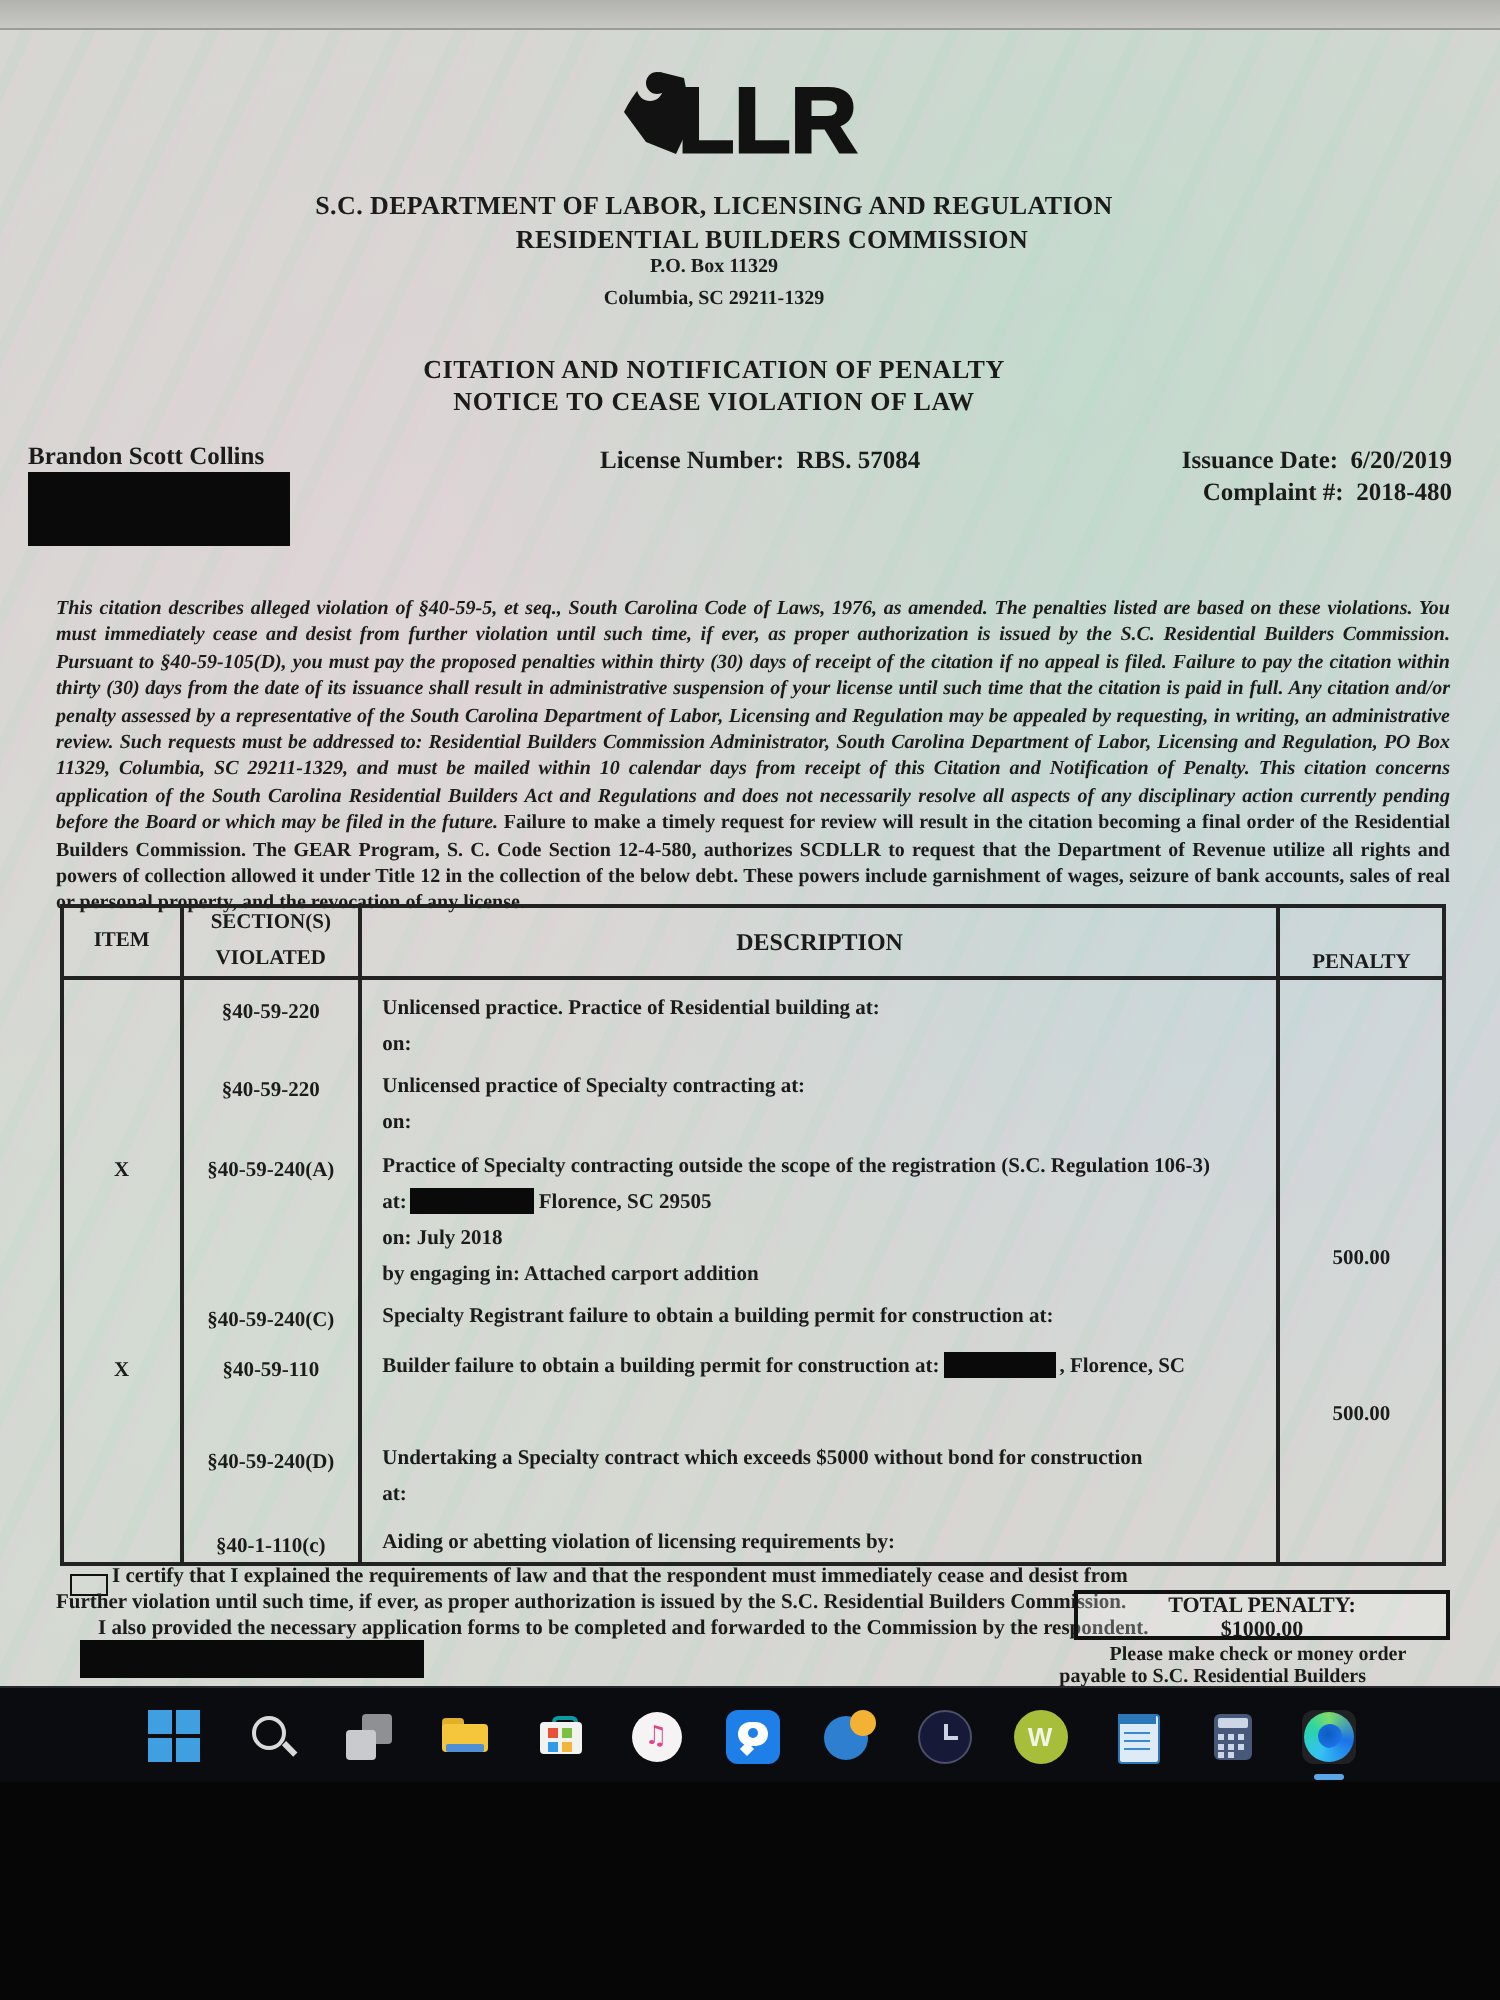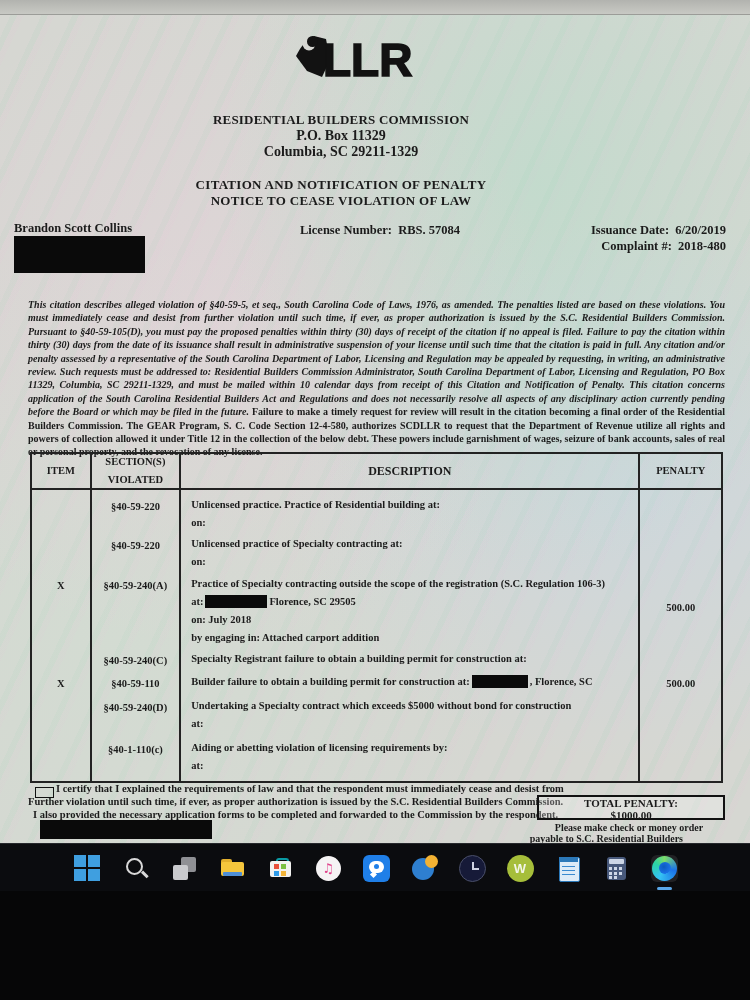--- a/index.html
+++ b/index.html
@@ -10,43 +10,43 @@
     background:
       radial-gradient(ellipse at 72% 22%, rgba(160,225,195,.35), transparent 42%),
       radial-gradient(ellipse at 28% 38%, rgba(242,205,225,.30), transparent 45%),
       radial-gradient(ellipse at 85% 58%, rgba(185,215,245,.28), transparent 40%),
       radial-gradient(ellipse at 15% 75%, rgba(200,235,210,.22), transparent 45%),
       repeating-linear-gradient(115deg, rgba(255,255,255,0) 0 16px, rgba(150,205,175,.10) 16px 22px, rgba(235,185,215,.08) 22px 28px),
       #d6d7d2;}
   .topband{position:absolute;left:0;top:0;width:750px;height:14px;
       background:linear-gradient(#b2b3af,#c8c9c4);border-bottom:1px solid #9b9c98;}
   .abs{position:absolute;}
-  .ctr{left:0;width:682px;text-align:center;}
+  .ctr{left:16px;width:682px;text-align:center;}
   .b{font-weight:bold;}
   .hdr-org{font-size:13px;font-weight:bold;letter-spacing:.2px;}
-  .hdr-addr{font-size:14px;font-weight:bold;}
+  .hdr-addr{font-size:10px;font-weight:bold;}
   .hdr-title{font-size:13px;font-weight:bold;letter-spacing:.3px;}
   .info{font-size:12.5px;font-weight:bold;}
   .redact{background:#0a0a0a;position:absolute;}
   .name{}
   
   .notice{position:absolute;left:28px;top:298px;width:697px;font-size:10px;line-height:13.4px;
           text-align:justify;font-weight:bold;}
   .notice .it{font-style:italic;}
   .notice .itu{font-style:italic;}
   
   .vtable{position:absolute;left:30px;top:452px;width:693px;height:331px;border:2px solid #222;
           box-sizing:border-box;overflow:hidden;background:transparent;}
   .thead{display:flex;height:36px;border-bottom:2px solid #222;box-sizing:border-box;}
   .trow{display:flex;}
   .tc{box-sizing:border-box;overflow:hidden;}
   .c-item{width:60px;border-right:2px solid #222;text-align:center;}
   .c-sec{width:90px;border-right:2px solid #222;text-align:center;}
   .c-desc{width:462px;border-right:2px solid #222;padding-left:10px;}
-  .c-pen{width:81px;text-align:center;}
+  .c-pen{width:81px;text-align:center;margin-top:22px;}
   .thead .tc{display:flex;flex-direction:column;justify-content:center;align-items:center;
              font-size:12px;font-weight:bold;line-height:13px;padding-left:0;}
   .dline{height:18px;line-height:18px;font-size:10.5px;font-weight:bold;white-space:nowrap;}
   .c-sec span,.c-item span{font-size:10.5px;font-weight:bold;line-height:18px;}
   .c-pen span{font-size:10.5px;font-weight:bold;line-height:18px;}
   .rpt6 .tc{padding-top:6px;} .rpt4 .tc{padding-top:4px;} .rpt3 .tc{padding-top:3px;}
   .row3 .c-pen{padding-top:26px;}
   .redact-inline{display:inline-block;height:13px;background:#0a0a0a;vertical-align:middle;
                  margin:0 2px 2px 2px;}
   .r62{width:62px;} .r56{width:56px;}
@@ -129,21 +129,22 @@
     <div class="topband"></div>
 
     <div class="abs ctr" style="top:30px;">
       <svg width="160" height="58" viewBox="0 0 160 58">
         <path d="M53 6 C46 9 40 16 35 26 L46 41 L61 47 L69 30 L65 9 Z" fill="#121212"></path>
         <circle cx="48" cy="14" r="6.5" fill="#d6d7d2"></circle>
         <circle cx="51.5" cy="11.5" r="5.5" fill="#121212"></circle>
         <text x="62" y="46" font-family="Liberation Sans, sans-serif" font-weight="bold" font-size="46" fill="#121212" stroke="#121212" stroke-width="1.6">LLR</text>
       </svg>
     </div>
-    <div class="abs ctr hdr-org" style="top:112px;">RESIDENTIAL BUILDERS COMMISSION</div>
+    <div class="abs ctr hdr-org" style="top:95px;">S.C. DEPARTMENT OF LABOR, LICENSING AND REGULATION</div>
+    <div class="abs ctr hdr-org" style="top:112px;margin-left:29px;">RESIDENTIAL BUILDERS COMMISSION</div>
     <div class="abs ctr hdr-addr" style="top:128px;">P.O. Box 11329</div>
     <div class="abs ctr hdr-addr" style="top:144px;">Columbia, SC  29211-1329</div>
     <div class="abs ctr hdr-title" style="top:177px;">CITATION AND NOTIFICATION OF PENALTY</div>
     <div class="abs ctr hdr-title" style="top:193px;">NOTICE TO CEASE VIOLATION OF LAW</div>
 
     <div class="abs info name" style="left:14px;top:221px;">Brandon Scott Collins</div>
     <div class="redact" style="left:14px;top:236px;width:131px;height:37px;"></div>
     <div class="abs info" style="left:300px;top:223px;">
       <span>License Number:</span>&nbsp;
       <span>RBS.  57084</span>
@@ -248,21 +249,21 @@
           <div class="dline">at:</div>
           <div class="dline">on:</div>
         </div>
         <div class="tc c-pen"><span></span></div>
       </div>
     </div>
 
     <div class="checkbox"></div>
     <div class="abs cert" style="left:56px;top:783px;">I certify that I explained the requirements of law and that the respondent must immediately cease and desist from</div>
     <div class="abs cert" style="left:28px;top:796px;">Further violation until such time, if ever, as proper authorization is issued by the S.C. Residential Builders Commission.</div>
-    <div class="abs cert" style="left:33px;top:809px;">I also provided the necessary application forms to be completed and forwarded to the Commission by the respondent.</div>
+    <div class="abs cert" style="left:49px;top:809px;">I also provided the necessary application forms to be completed and forwarded to the Commission by the respondent.</div>
     <div class="redact" style="left:40px;top:820px;width:172px;height:19px;"></div>
 
     <div class="totalbox">
       <span>TOTAL PENALTY:</span>
       <span>$1000.00</span>
     </div>
     <div class="abs checknote" style="left:543px;top:822px;width:172px;text-align:center;">Please make check or money order</div>
     <div class="abs checknote" style="left:511px;top:833px;width:172px;text-align:right;">payable to S.C. Residential Builders</div>
   </div>
 

